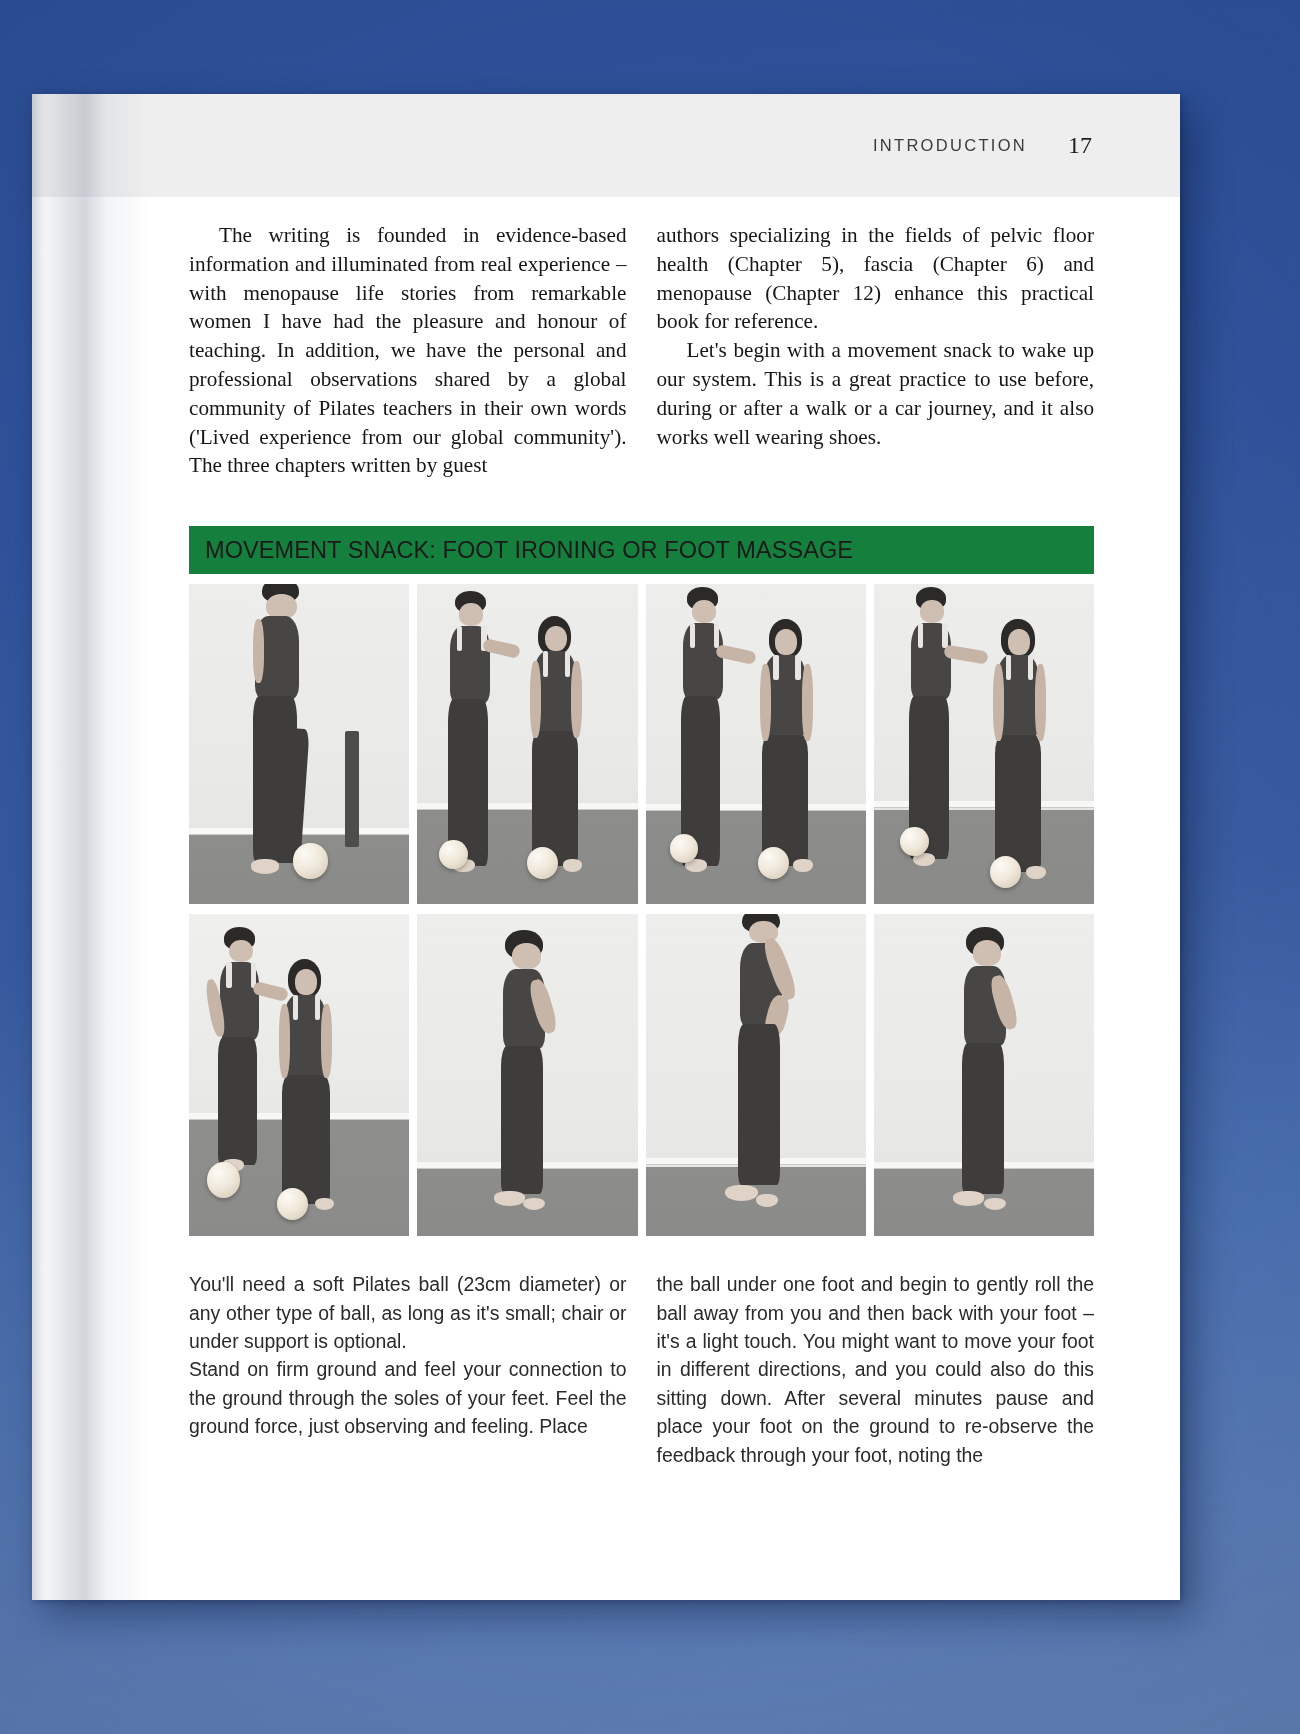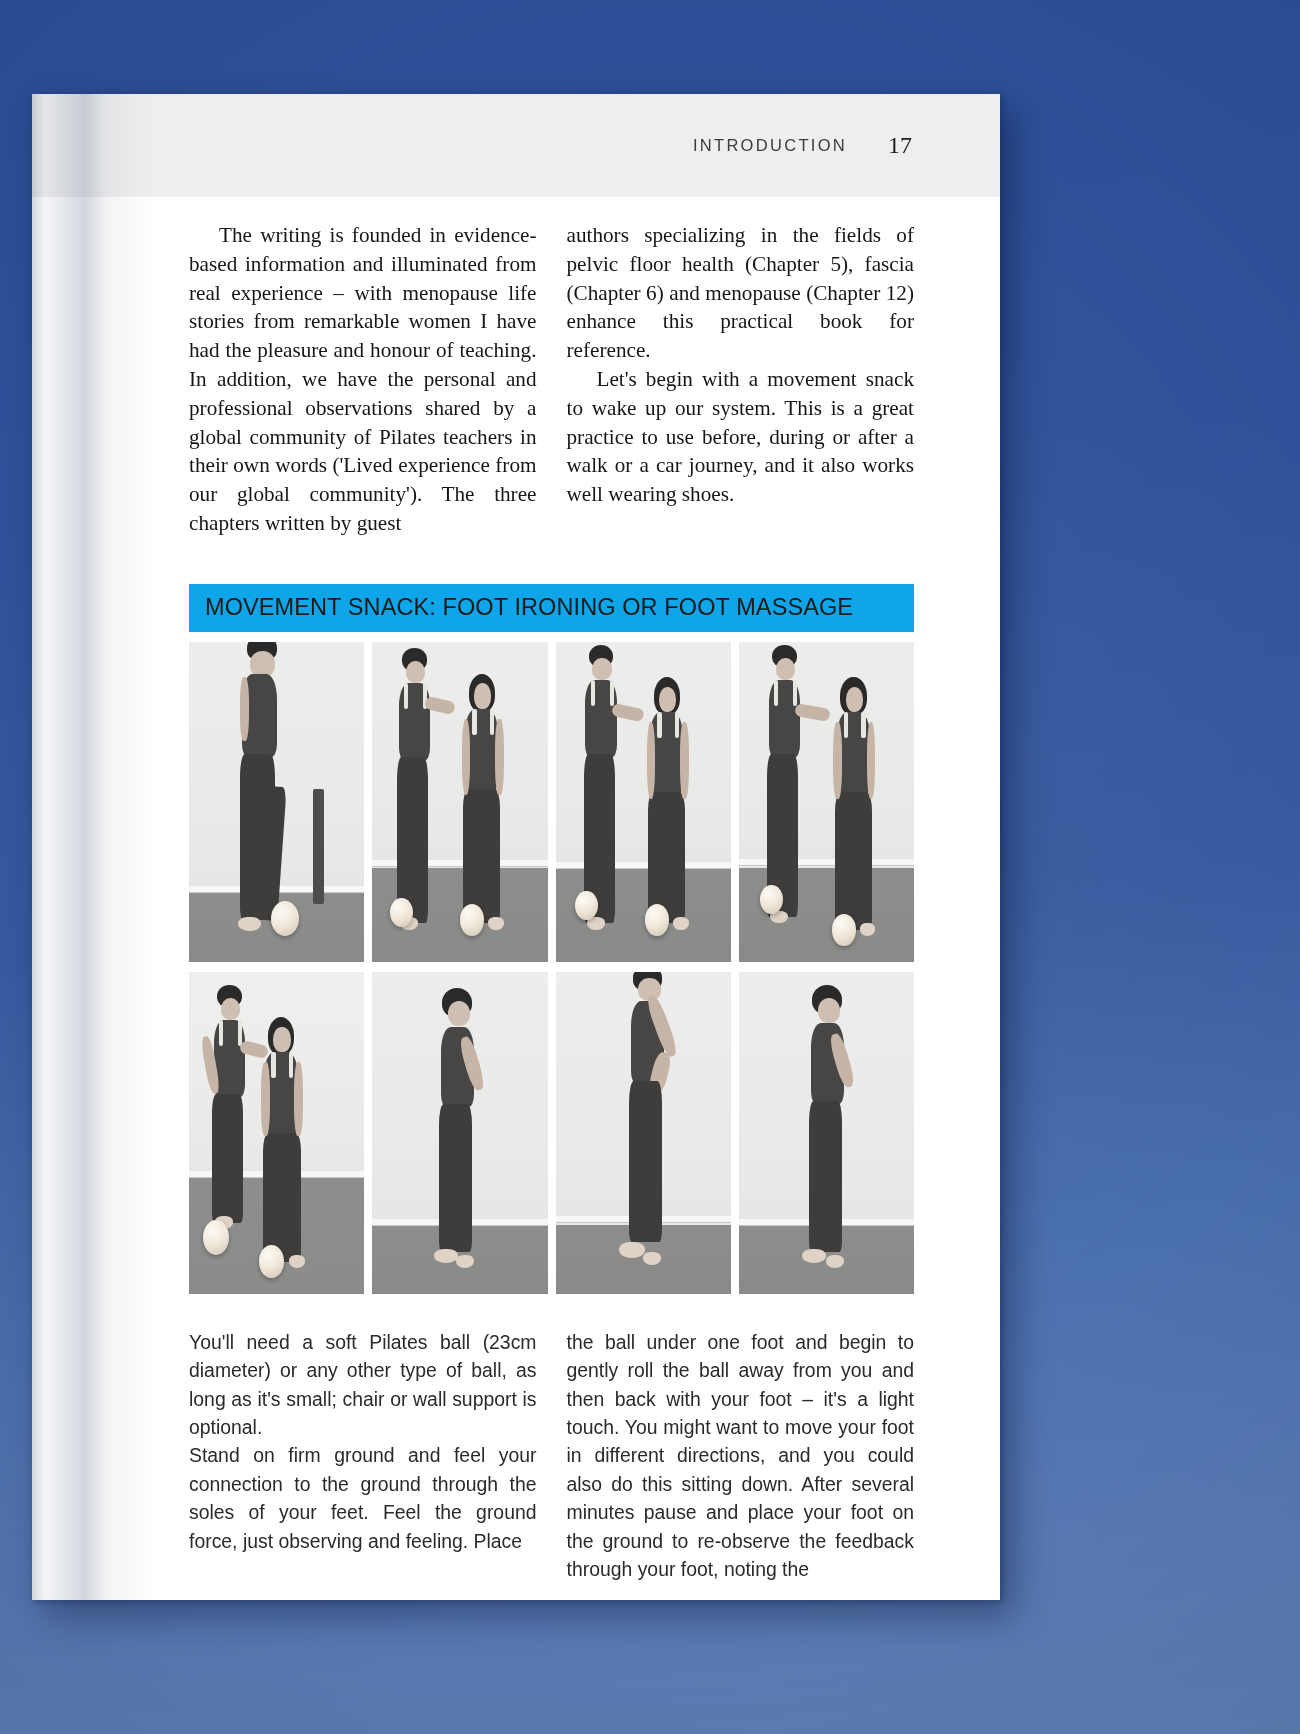--- a/index.html
+++ b/index.html
@@ -30,21 +30,21 @@
         rgba(255,255,255,0.06) 0%,
         rgba(0,0,0,0.0) 45%,
         rgba(0,0,0,0.16) 100%);
   }
 
   
   #book-page {
     position: absolute;
     left: 32px;
     top: 94px;
-    width: 968px;
+    width: 1148px;
     height: 1506px;
     background: #ffffff;
     box-shadow: 14px 16px 34px rgba(10, 24, 60, 0.42),
                 2px 2px 6px rgba(10, 24, 60, 0.30);
     padding-left: 38px;
   }
 
   
   #gutter-shadow {
     position: absolute;
@@ -125,21 +125,21 @@
     hyphens: none;
   }
   .serif-p + .serif-p { text-indent: 30px; }
   .indent { text-indent: 30px; }
 
   #upper-text { margin-top: 24px; }
 
   
   #snack-bar {
     margin-top: 46px;
-    background: #0ea5e9;
+    background: #15803d;
     height: 48px;
     display: flex;
     align-items: center;
     padding-left: 16px;
   }
   #snack-title {
     font-family: "Liberation Sans", sans-serif;
     font-size: 23.5px;
     letter-spacing: 0.1px;
     color: #1a1a1a;
@@ -434,21 +434,21 @@
         <div class="torso" style="left:41%;top:16%;width:19%;height:25%"></div>
         <div class="arm" style="left:55%;top:19%;width:8%;height:17%;transform:rotate(-16deg)"></div>
         <div class="legs" style="left:40%;top:40%;width:19%;height:47%"></div>
         <div class="foot" style="left:36%;top:86%;width:14%;height:4.5%"></div>
         <div class="foot" style="left:50%;top:88%;width:10%;height:4%"></div>
       </div>
     </div>
 
     <div id="lower-text" class="two-col">
       <div class="col">
-        <p class="sans-p">You'll need a soft Pilates ball (23cm diameter) or any other type of ball, as long as it's small; chair or wall support is optional.</p>
+        <p class="sans-p">You'll need a soft Pilates ball (23cm diameter) or any other type of ball, as long as it's small; chair or under support is optional.</p>
         <p class="sans-p">Stand on firm ground and feel your connection to the ground through the soles of your feet. Feel the ground force, just observing and feeling. Place</p>
       </div>
       <div class="col">
         <p class="sans-p">the ball under one foot and begin to gently roll the ball away from you and then back with your foot – it's a light touch. You might want to move your foot in different directions, and you could also do this sitting down. After several minutes pause and place your foot on the ground to re-observe the feedback through your foot, noting the</p>
       </div>
     </div>
 
   </div>
 </div>
 

